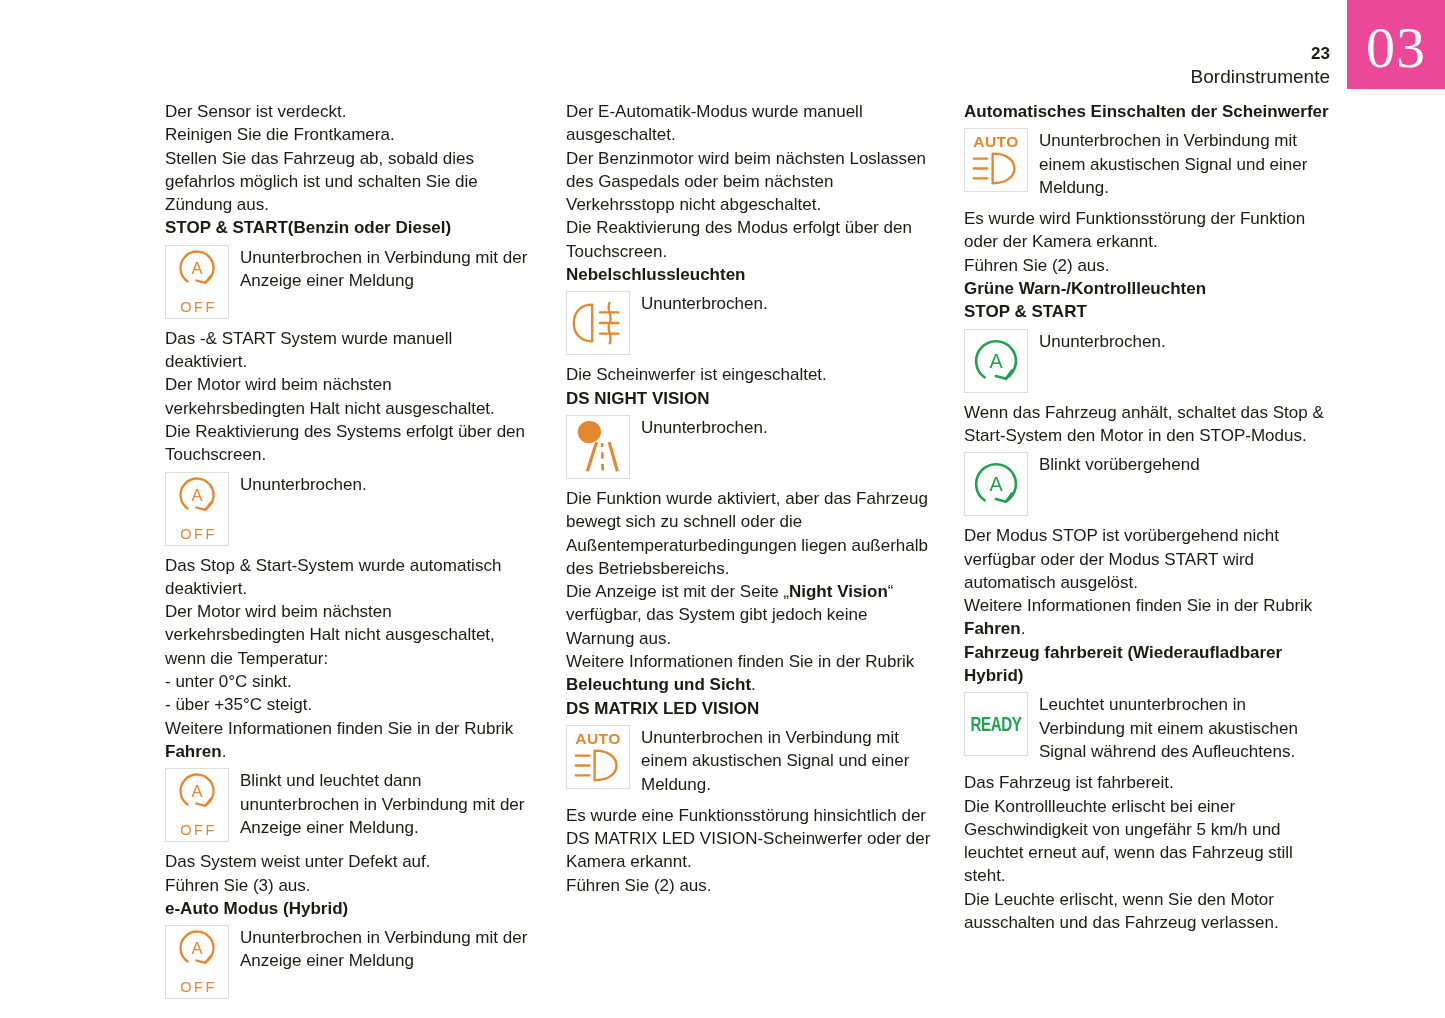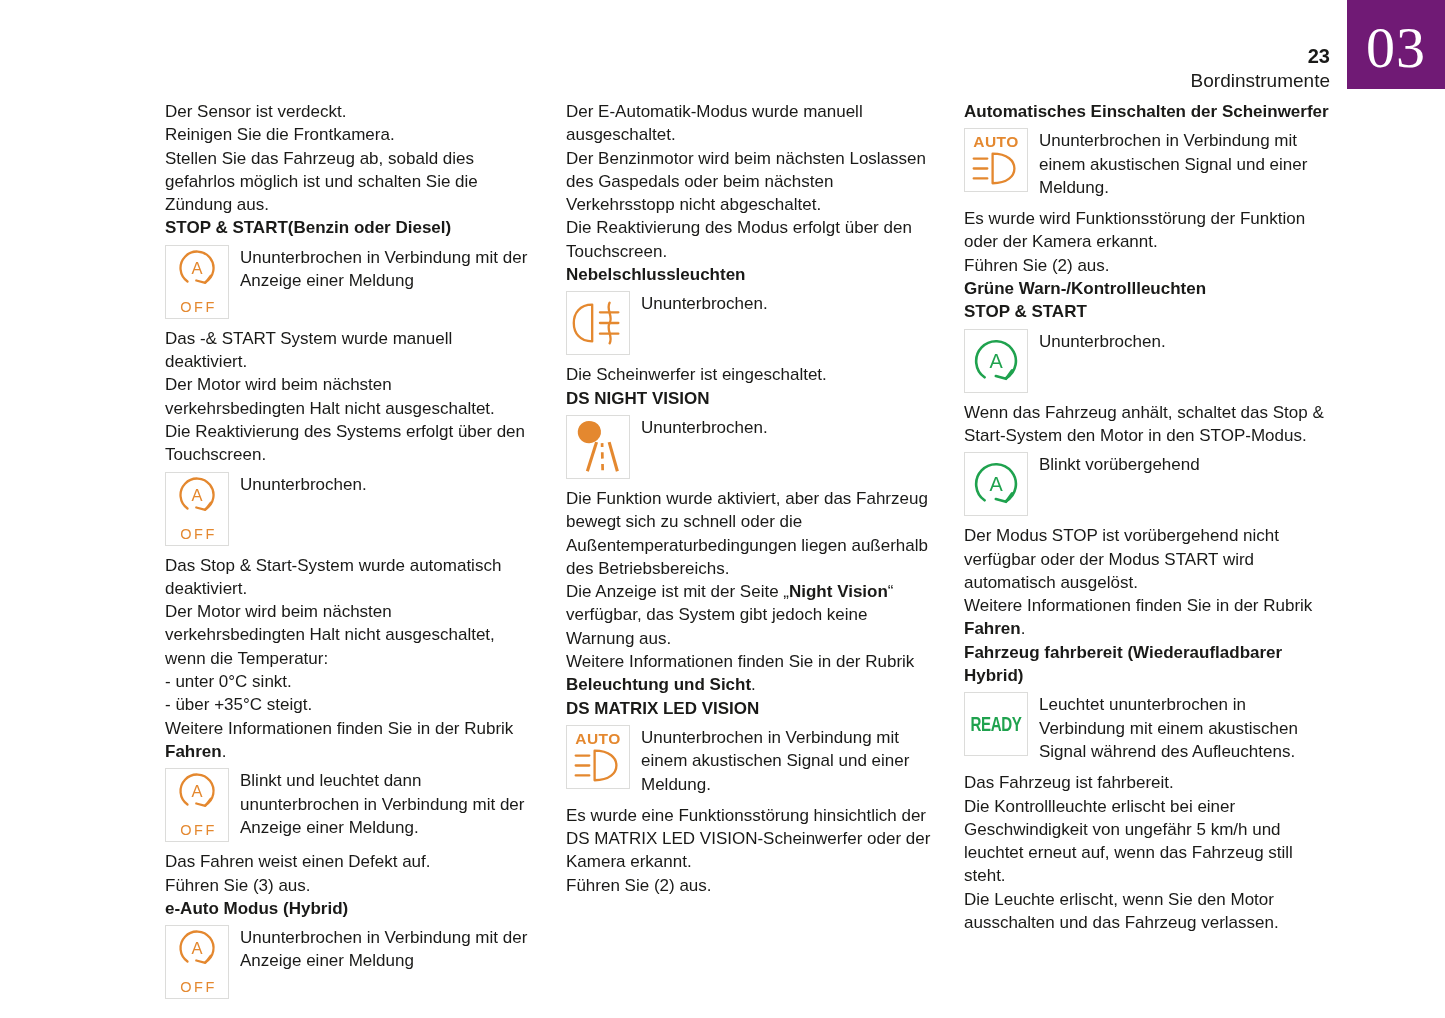--- a/index.html
+++ b/index.html
@@ -3,21 +3,21 @@
 <meta charset="utf-8">
 <style>
   html,body{margin:0;padding:0;}
   body{
     width:1445px;height:1018px;position:relative;background:#ffffff;
     font-family:"Liberation Sans","DejaVu Sans",sans-serif;
     color:#1a1a18;overflow:hidden;
   }
   
   .hdr{position:absolute;top:44px;right:115px;text-align:right;line-height:1.2;}
-  .hdr .pnum{font-weight:700;font-size:20px;}
+  .hdr .pnum{font-weight:700;font-size:17px;}
   .hdr .sect{font-size:19px;margin-top:2px;}
   .chapter-tab{
     position:absolute;top:0;right:0;width:98px;height:89px;
     display:flex;align-items:center;justify-content:center;
   }
   .chapter-tab span{
     font-family:"Liberation Serif","DejaVu Serif",serif;
     font-size:58px;color:#ffffff;letter-spacing:1px;line-height:1;
     padding-top:6px;
   }
@@ -37,21 +37,21 @@
   .icon-text{flex:1;padding-top:1px;}
 </style>
 </head>
 <body style="color: rgb(26, 26, 24);">
 
 <div class="hdr">
   <div class="pnum">23</div>
   <div class="sect">Bordinstrumente</div>
 </div>
 
-<div class="chapter-tab" style="background: #701a75;">
+<div class="chapter-tab" style="background: #ec4899;">
   <span>03</span>
 </div>
 
 <div class="column" id="col1">
     <div class="para"><span>Der Sensor ist verdeckt.</span></div>
     <div class="para"><span>Reinigen Sie die Frontkamera.</span></div>
     <div class="para"><span>Stellen Sie das Fahrzeug ab, sobald dies gefahrlos möglich ist und schalten Sie die Zündung aus.</span></div>
     <div class="para heading"><span>STOP &amp; START(Benzin oder Diesel)</span></div>
     <div class="icon-row">
       <div class="iconbox">
@@ -87,21 +87,21 @@
       <div class="iconbox">
         <svg viewBox="0 0 62 72" width="62" height="72">
       <path d="M21.5 35.5 A16.5 16.5 0 1 1 39.3 36.3" fill="none" stroke="#e4882f" stroke-width="2.3" stroke-linecap="round"></path>
       <path d="M44.8 29.6 L39.3 36.9 L30.3 34.5" fill="none" stroke="#e4882f" stroke-width="2.3" stroke-linecap="round" stroke-linejoin="round"></path>
       <text x="31" y="28.2" text-anchor="middle" font-size="16.5" fill="#e4882f" font-family="Liberation Sans, DejaVu Sans, sans-serif">A</text>
       <text x="32.5" y="66" text-anchor="middle" font-size="14.5" letter-spacing="2.5" fill="#e4882f" font-family="Liberation Sans, DejaVu Sans, sans-serif">OFF</text>
     </svg>
       </div>
       <div class="icon-text"><span>Blinkt und leuchtet dann ununterbrochen in Verbindung mit der Anzeige einer Meldung.</span></div>
     </div>
-    <div class="para"><span>Das Fahren weist einen Defekt auf.</span></div>
+    <div class="para"><span>Das System weist unter Defekt auf.</span></div>
     <div class="para"><span>Führen Sie (3) aus.</span></div>
     <div class="para heading"><span>e-Auto Modus (Hybrid)</span></div>
     <div class="icon-row">
       <div class="iconbox">
         <svg viewBox="0 0 62 72" width="62" height="72">
       <path d="M21.5 35.5 A16.5 16.5 0 1 1 39.3 36.3" fill="none" stroke="#e4882f" stroke-width="2.3" stroke-linecap="round"></path>
       <path d="M44.8 29.6 L39.3 36.9 L30.3 34.5" fill="none" stroke="#e4882f" stroke-width="2.3" stroke-linecap="round" stroke-linejoin="round"></path>
       <text x="31" y="28.2" text-anchor="middle" font-size="16.5" fill="#e4882f" font-family="Liberation Sans, DejaVu Sans, sans-serif">A</text>
       <text x="32.5" y="66" text-anchor="middle" font-size="14.5" letter-spacing="2.5" fill="#e4882f" font-family="Liberation Sans, DejaVu Sans, sans-serif">OFF</text>
     </svg>

